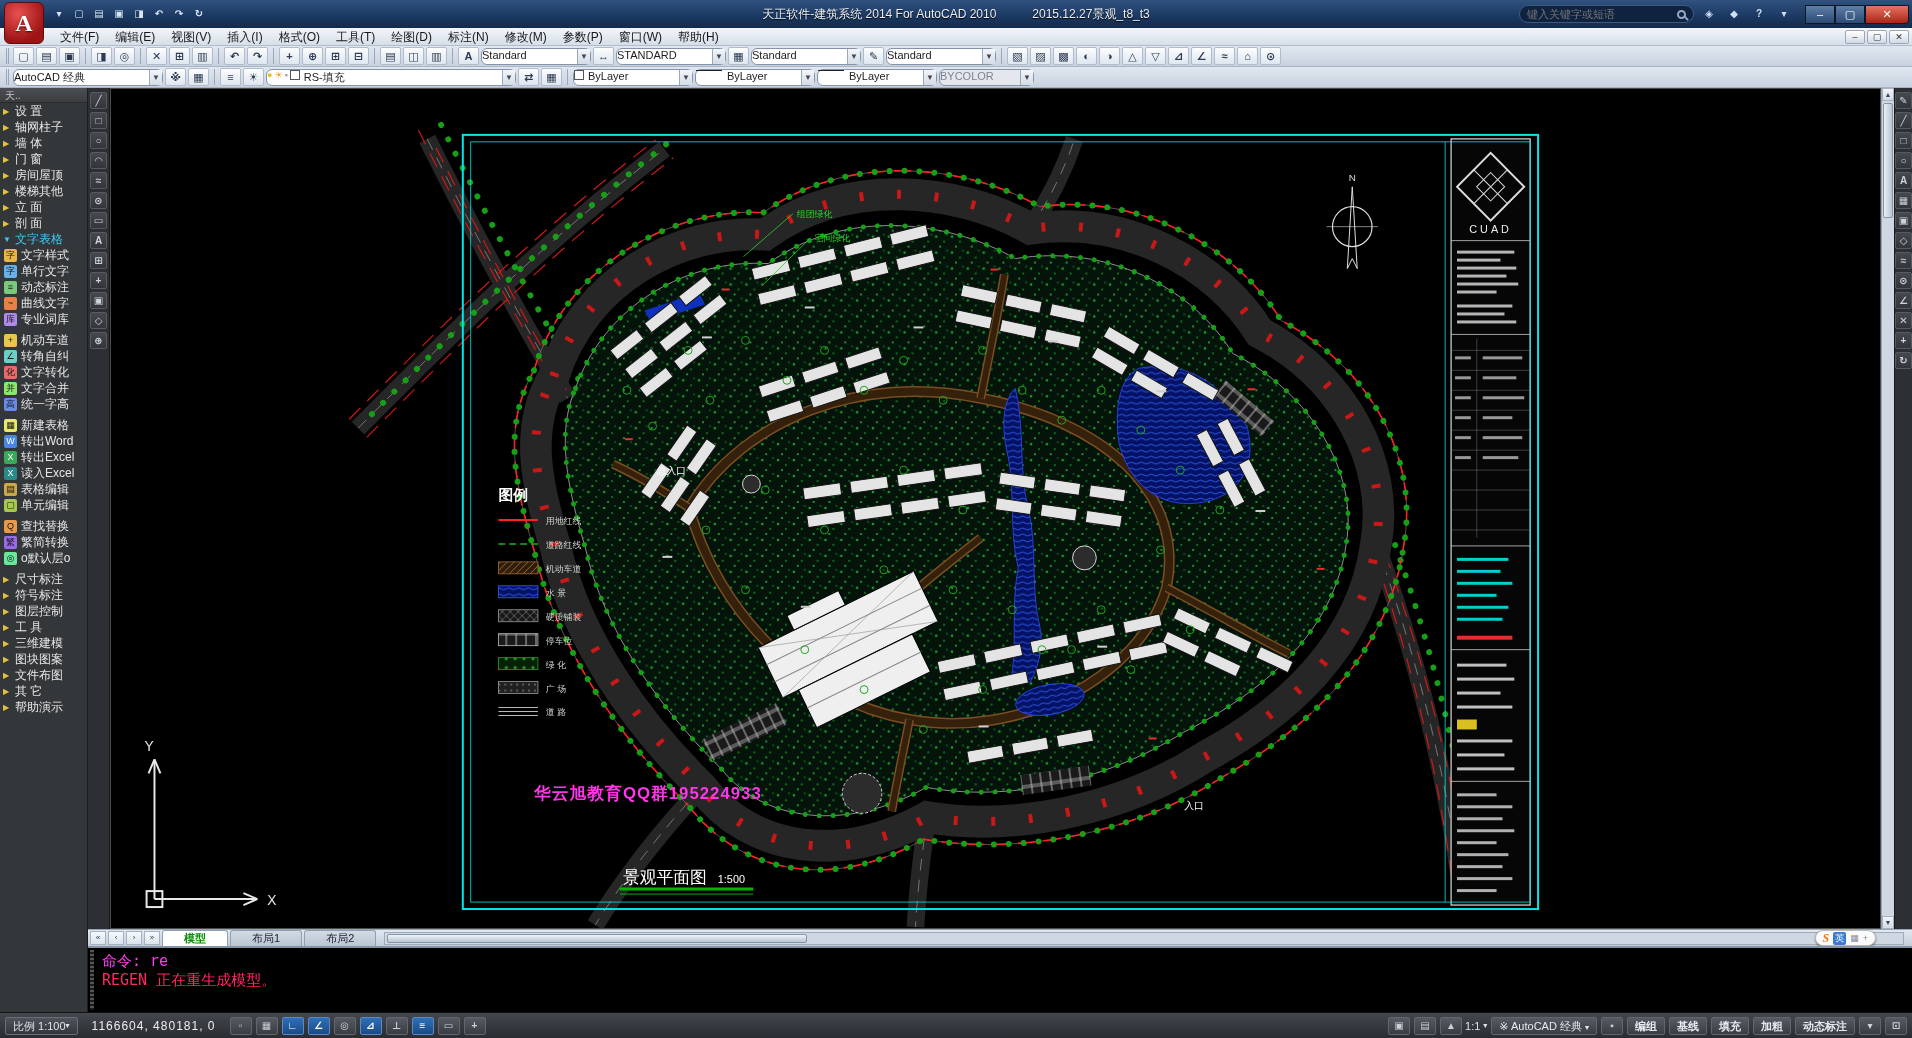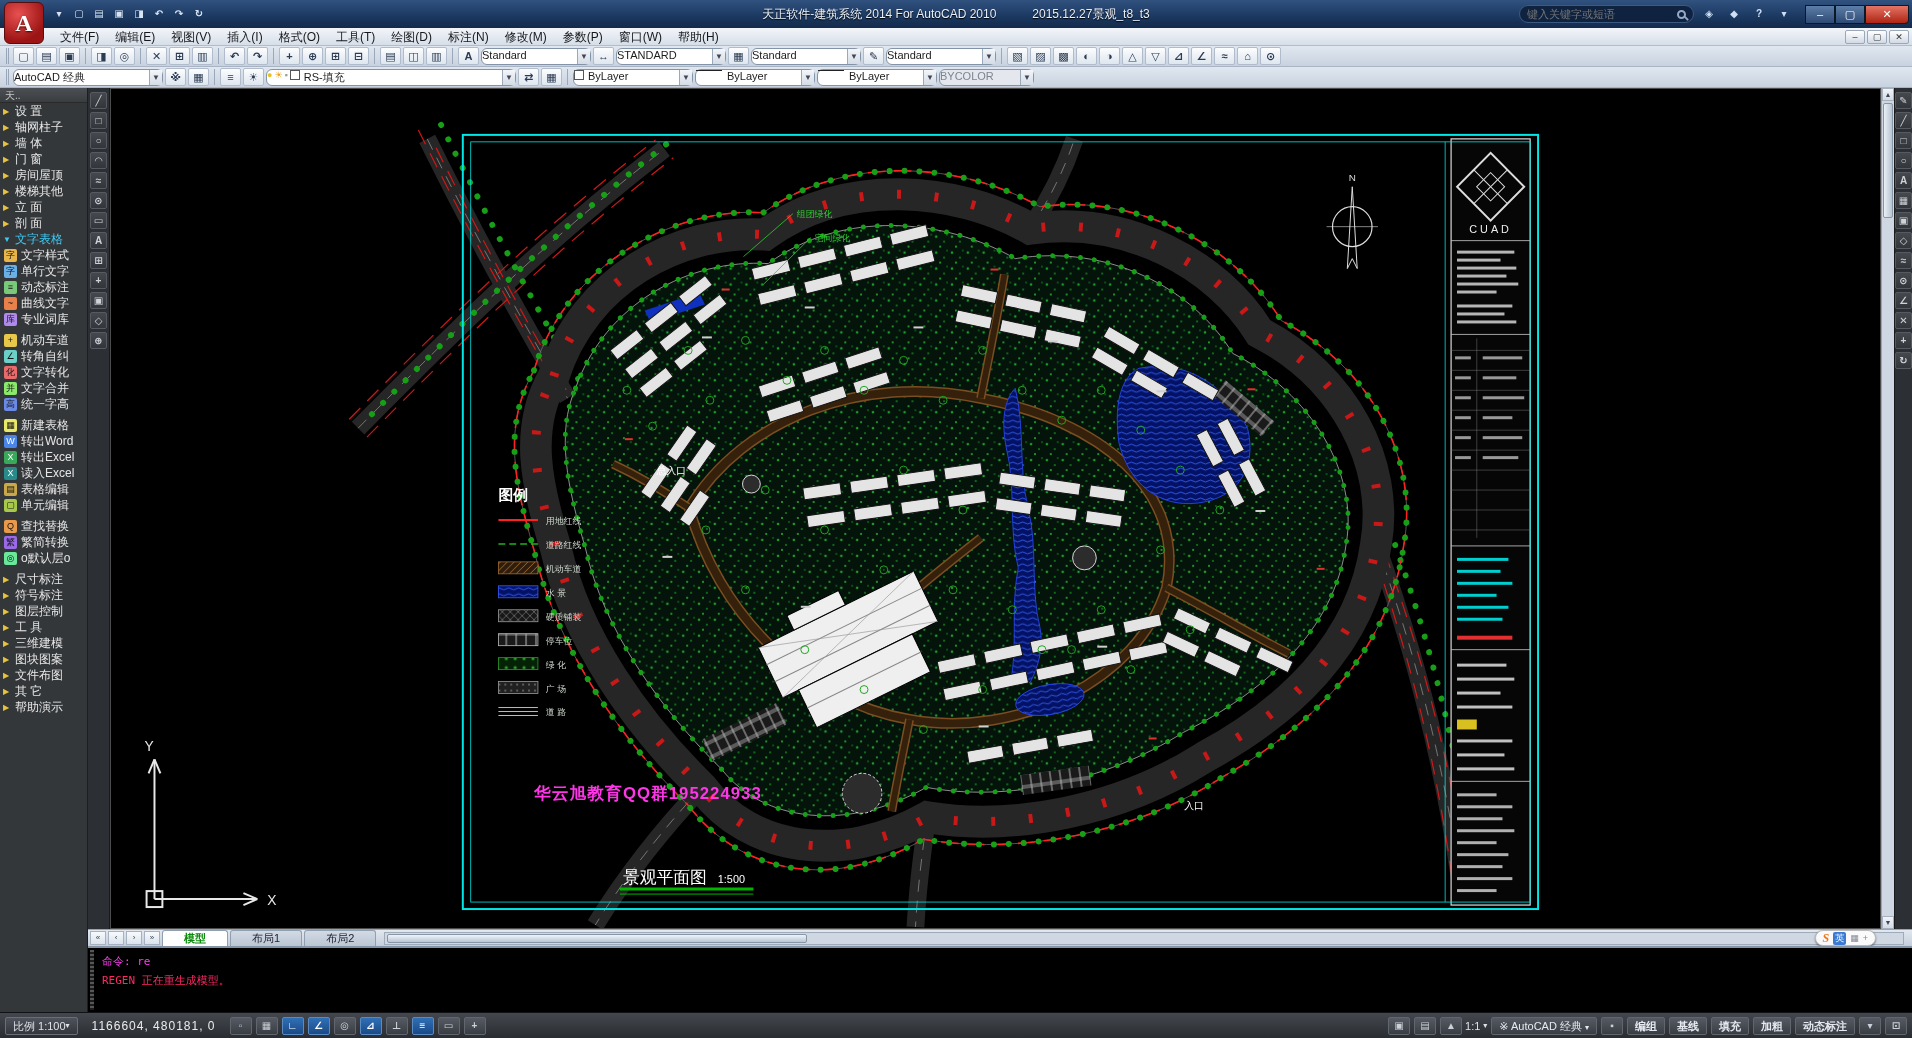--- a/index.html
+++ b/index.html
@@ -65,21 +65,21 @@
 .tnav{width:16px;height:14px;font-size:8px;text-align:center;line-height:12px;color:#345;background:linear-gradient(#f8fafc,#dbe3ed);border:1px solid #a6b2c0;margin-left:2px;flex:none}
 .tab{padding:0 21px;height:16px;line-height:15px;background:linear-gradient(#d2dae4,#bac6d3);border:1px solid #90a0b1;border-bottom:none;border-radius:3px 3px 0 0;margin-left:2px;flex:none;white-space:nowrap}
 .tab.active{background:#fff;color:#0a8a0a;font-weight:bold}
 .hscroll{flex:1;height:13px;margin:0 8px;background:#cfd8e2;border:1px solid #9fabb9;display:flex;align-items:center;min-width:0}
 .hthumb{width:420px;height:9px;margin-left:2px;background:linear-gradient(#eef3f8,#b8c6d4);border:1px solid #8895a5;border-radius:2px}
 .ime{position:absolute;right:36px;top:0;height:16px;background:#fafafa;border:1px solid #bbb;border-radius:8px;display:flex;align-items:center;gap:4px;padding:0 7px;box-shadow:0 1px 2px rgba(0,0,0,.45)}
 .ime .s{color:#f07818;font-weight:bold;font-style:italic;font-size:12px;font-family:"Liberation Serif",serif}
 .ime .lang{width:13px;height:13px;background:#3a7ad0;color:#fff;font-size:9px;line-height:13px;text-align:center;border-radius:2px}
 .ime .mi{font-size:9px;color:#889}
 
-.cmd{height:66px;background:#000;border-top:2px solid #8494a6;position:relative;padding:4px 4px 0 14px;font-family:"DejaVu Sans Mono","Liberation Mono",monospace;font-size:11px;line-height:19px;flex:none}
+.cmd{height:66px;background:#000;border-top:2px solid #8494a6;position:relative;padding:4px 4px 0 14px;font-family:"DejaVu Sans Mono","Liberation Mono",monospace;font-size:15px;line-height:19px;flex:none}
 .cmd .grip2{position:absolute;left:2px;top:2px;bottom:2px;width:4px;background:repeating-linear-gradient(#565656 0 2px,#1c1c1c 2px 4px)}
 .l1,.l3{color:#ff3cf0}
 .l2{color:#ff2864}
 .l3 i{display:inline-block;width:8px;height:3px;background:#ff3cf0;margin-left:4px}
 
 .statusbar{height:26px;background:linear-gradient(#44474d,#292c31);display:flex;align-items:center;color:#dfe3e8;font-size:11px;padding:0 5px;gap:4px;border-top:1px solid #101216}
 .scalebtn{height:18px;border:1px solid #6a6e76;border-radius:2px;background:linear-gradient(#4f535b,#33363c);padding:0 7px;line-height:16px;display:flex;align-items:center;white-space:nowrap}
 .coords{font-size:12px;color:#ececec;letter-spacing:1px;margin:0 10px;white-space:nowrap}
 .tg{width:22px;height:18px;background:linear-gradient(#565b63,#393d43);border:1px solid #61656d;border-radius:2px;color:#ccd1d7;font-size:10px;line-height:16px;text-align:center;flex:none}
 .tg.on{background:linear-gradient(#2f70b6,#1b4a86);border-color:#5a8ac2;color:#fff}

